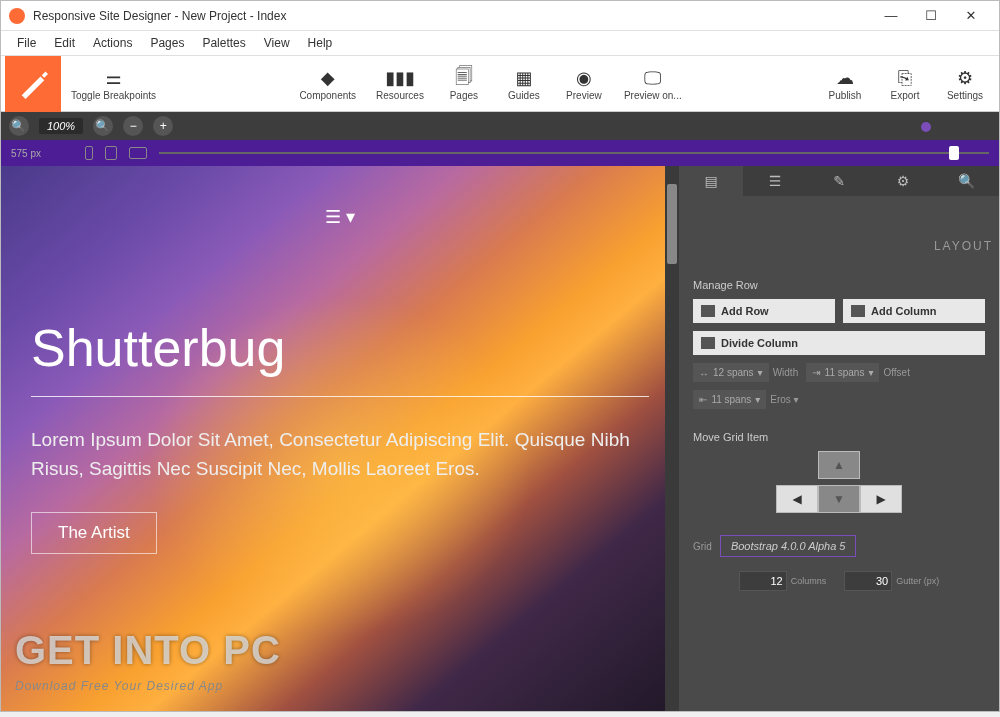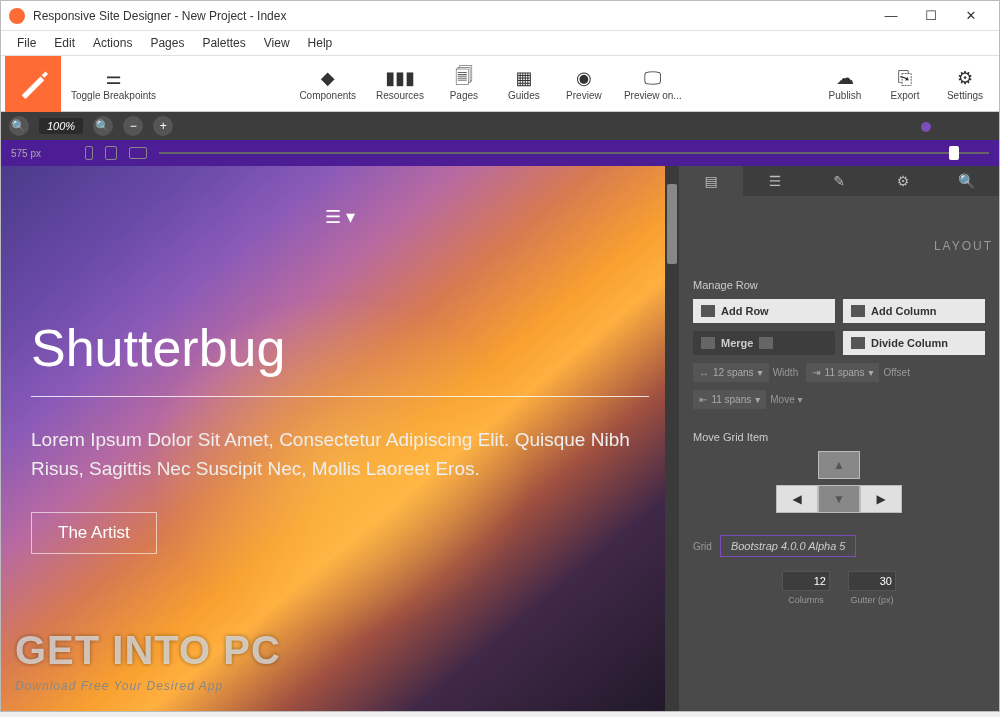--- a/index.html
+++ b/index.html
@@ -49,21 +49,21 @@
 .pbtn.dark { background: #3d3d3d; color: #ccc; }
 .pbtn .pico { width: 14px; height: 12px; background: #555; display: inline-block; }
 .pbtn.dark .pico { background: #666; }
 .sm-ctrl { display: flex; align-items: center; gap: 4px; }
 .sm-box { background: #555; padding: 4px 6px; font-size: 10px; color: #aaa; display: flex; align-items: center; gap: 4px; }
 .sm-label { color: #999; font-size: 10px; }
 .arrows { display: flex; justify-content: center; gap: 0; margin: 6px 0; }
 .arrow-btn { width: 42px; height: 28px; background: #e0e0e0; border: 1px solid #bbb; display: flex; align-items: center; justify-content: center; font-size: 12px; color: #333; cursor: pointer; }
 .arrow-btn.dis { background: #888; color: #555; }
 .grid-sel { border: 1px solid #7b4db8; padding: 4px 10px; font-size: 11px; display: inline-block; font-style: italic; }
-.numbox { display: flex; flex-direction: column; align-items: center; gap: 4px; }
+.numbox { display: flex; flex-direction: row; align-items: center; gap: 4px; }
 .numbox input { width: 48px; background: #3d3d3d; border: 1px solid #555; color: #fff; padding: 3px; font-size: 11px; text-align: right; }
 .numbox label { font-size: 9px; color: #999; }
 .watermark { position: absolute; left: 14px; bottom: 18px; color: rgba(220,220,220,0.8); font-size: 40px; font-weight: 600; letter-spacing: 1px; pointer-events: none; text-shadow: 0 0 4px rgba(0,0,0,0.4); }
 .watermark small { display: block; font-size: 12px; font-style: italic; font-weight: normal; color: #888; margin-top: 6px; text-shadow: none; }
 </style>
 </head>
 <body>
 
 <div class="window">
   <div class="titlebar">
@@ -193,25 +193,20 @@
           <button class="pbtn">
               <span class="pico"></span>
               <span>Add Row</span>
             </button>
           <button class="pbtn">
               <span class="pico"></span>
               <span>Add Column</span>
             </button>
         </div>
         <div class="panel-row">
-          <button class="pbtn dark">
-              <span class="pico"></span>
-              <span>Merge</span>
-              <span class="pico"></span>
-            </button>
           <button class="pbtn">
               <span class="pico"></span>
               <span>Divide Column</span>
             </button>
         </div>
         <div class="panel-row">
           <div class="sm-ctrl">
               <div class="sm-box">
                 <span>↔</span>
                 <span>12 spans</span>
@@ -228,21 +223,21 @@
               <span class="sm-label">Offset</span>
             </div>
         </div>
         <div class="panel-row">
           <div class="sm-ctrl">
               <div class="sm-box">
                 <span>⇤</span>
                 <span>11 spans</span>
                 <span>▾</span>
               </div>
-              <span class="sm-label"><span>Move</span> ▾</span>
+              <span class="sm-label"><span>Eros</span> ▾</span>
             </div>
         </div>
 
         <h4 style="margin-top:22px;">Move Grid Item</h4>
         <div class="arrows">
             <div class="arrow-btn dis">▲</div>
           </div>
         <div class="arrows">
           <div class="arrow-btn">◀</div>
           <div class="arrow-btn dis">▼</div>

